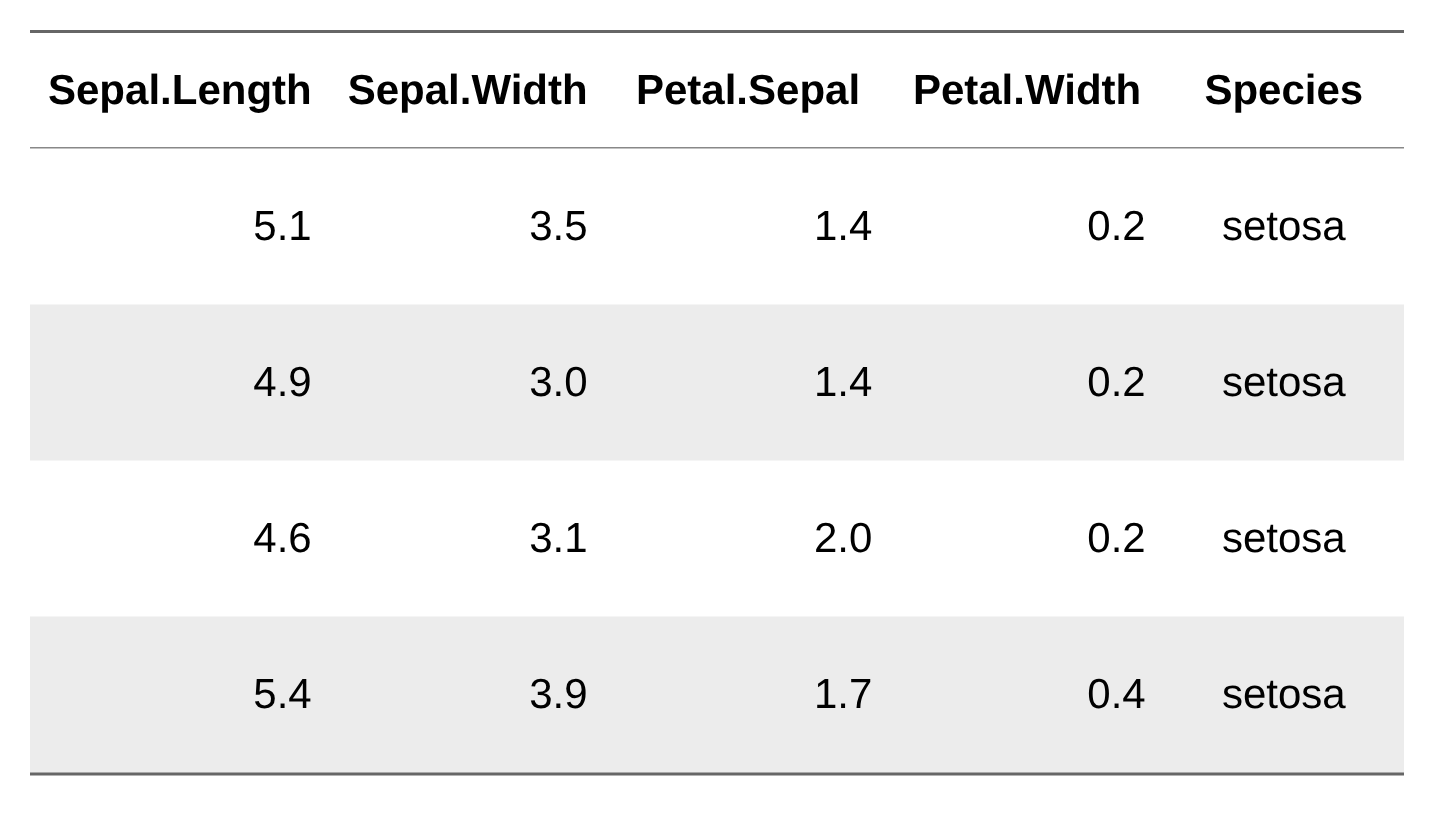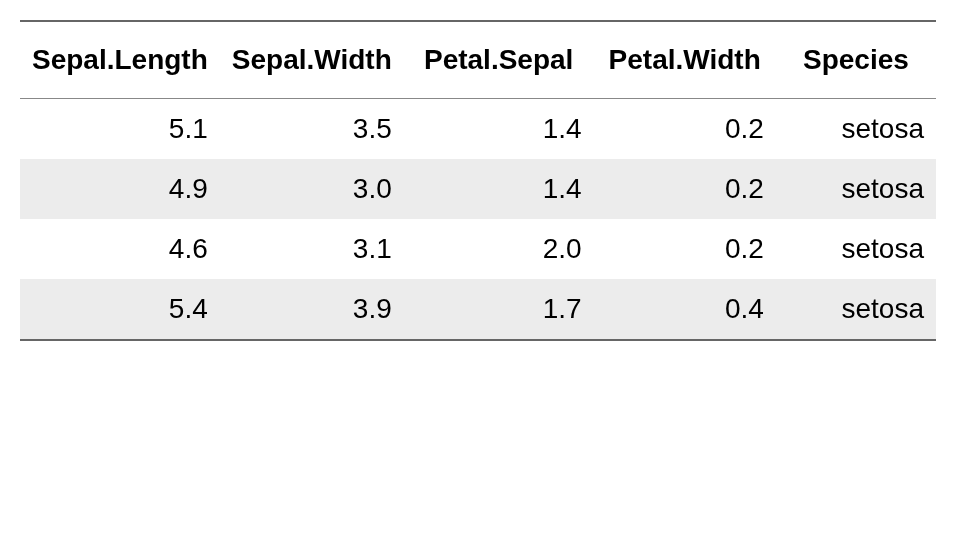--- a/index.html
+++ b/index.html
@@ -30,30 +30,30 @@
       font-weight: 700;
       font-size: 28px;
       color: #000000;
       text-align: center;
       padding: 22px 12px 22px 12px;
       border-bottom: 1.5px solid #888888;
     }
     tbody td {
       font-size: 28px;
       color: #000000;
-      padding: 14px 12px;
+      padding: 36px 12px;
     }
     tbody tr:nth-child(even) {
       background-color: #ececec;
     }
     .num {
       text-align: right;
     }
     .txt {
-      text-align: right;
+      text-align: center;
     }
     
     col.c1 { width: 21%; }
     col.c2 { width: 20%; }
     col.c3 { width: 21%; }
     col.c4 { width: 20%; }
     col.c5 { width: 18%; }
   </style>
 </head>
 <body>

